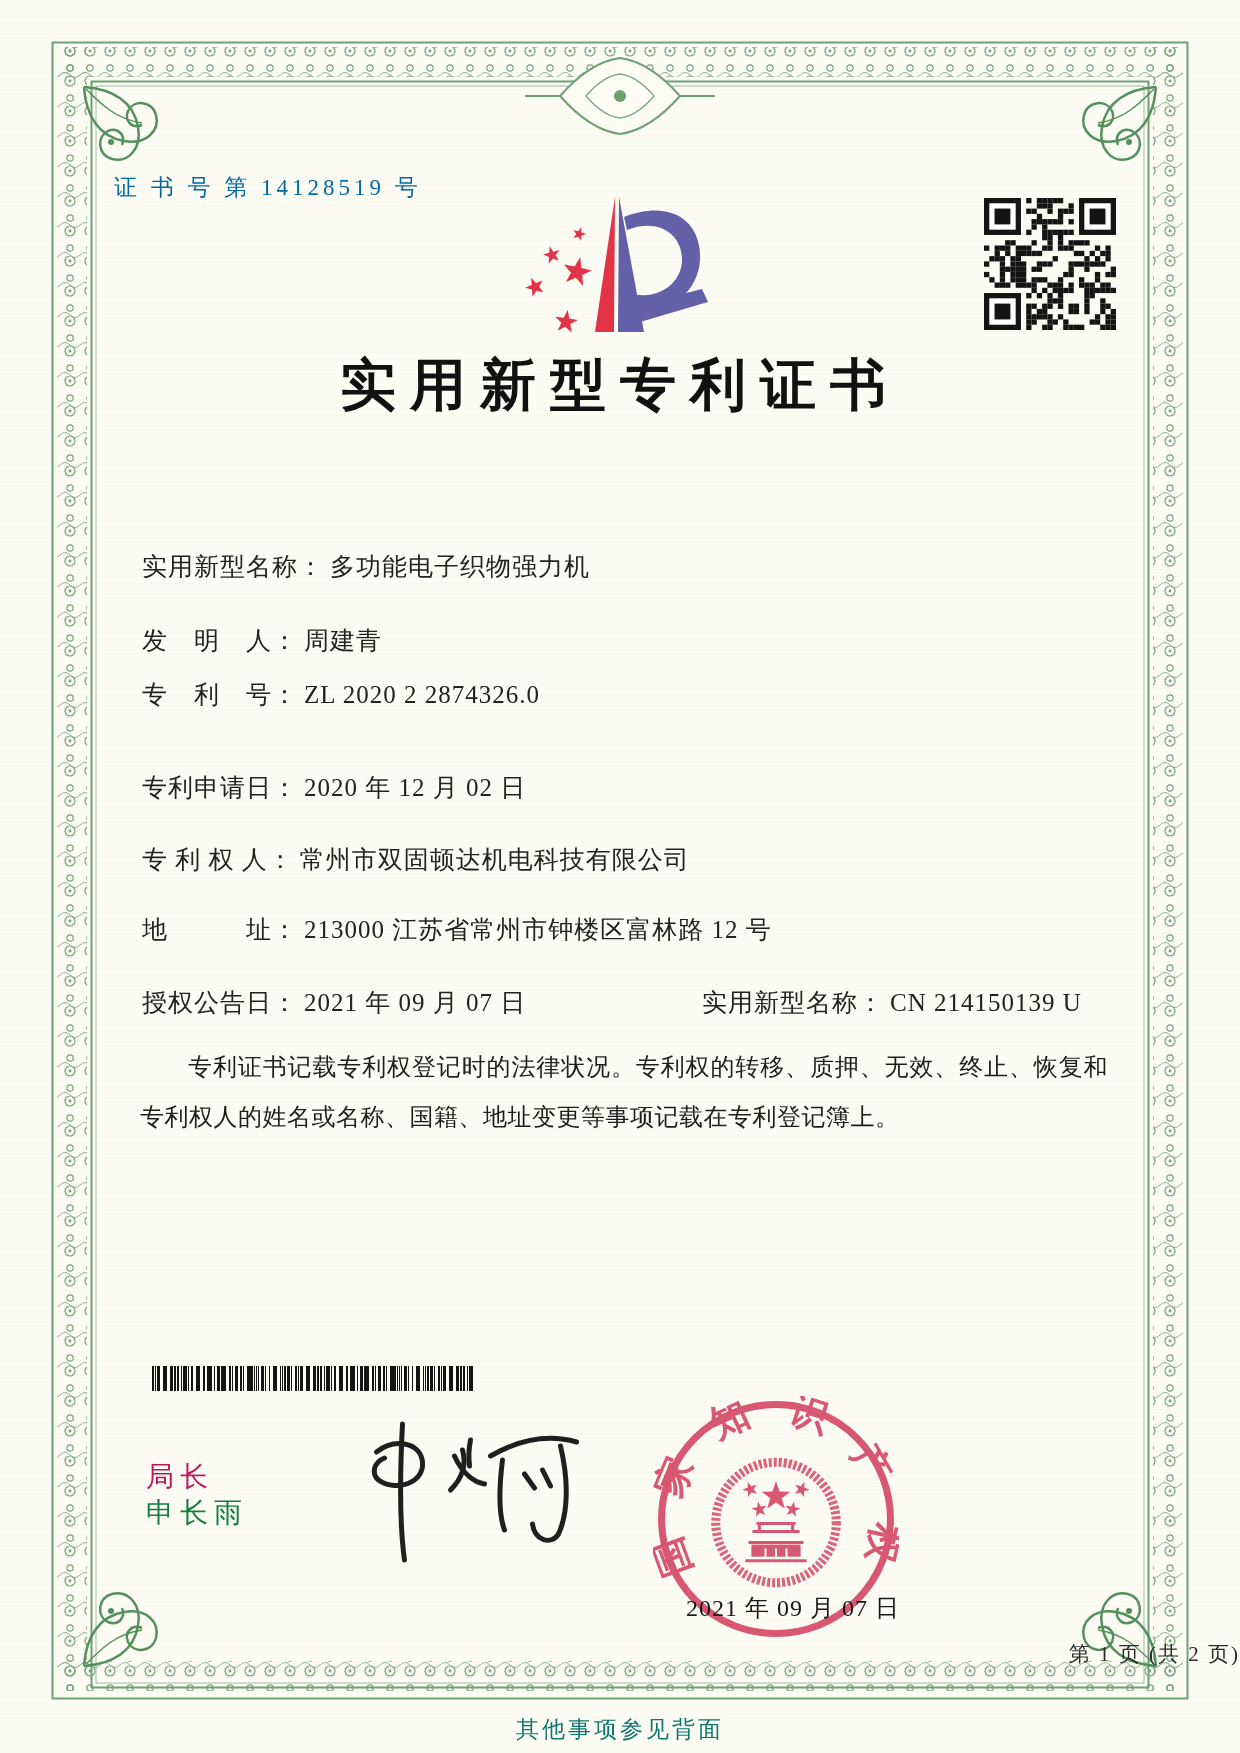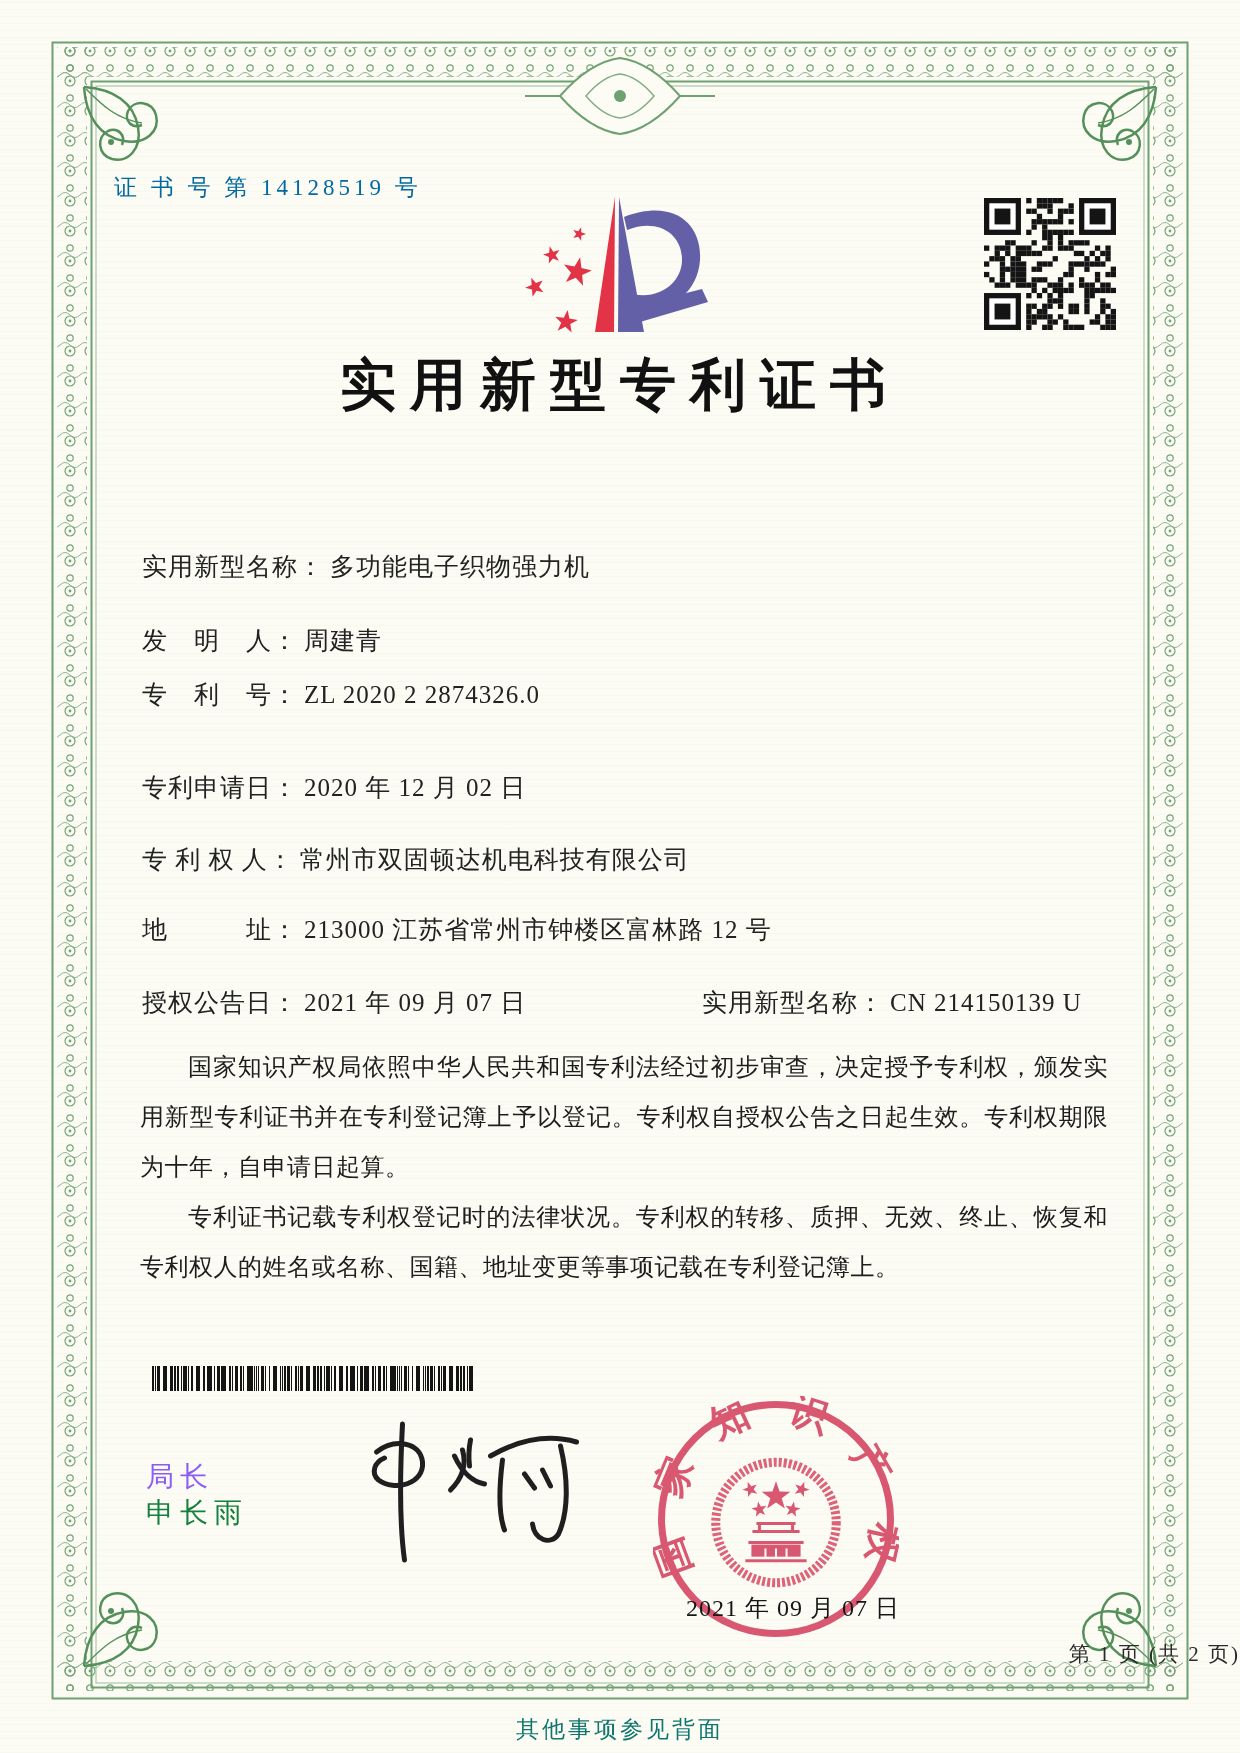--- a/index.html
+++ b/index.html
@@ -28,21 +28,21 @@
     position:absolute;left:140px;top:1042px;width:968px;
     font-size:24px;line-height:50px;text-align:justify;letter-spacing:0.5px;color:#1d1d1d;
   }
   .paras p{margin:0;text-indent:2em;}
   .barcode{
     position:absolute;left:152px;top:1366px;width:322px;height:25px;
     background:
       repeating-linear-gradient(90deg,#141414 0 2px,transparent 2px 3px,#141414 3px 4px,transparent 4px 7px,#141414 7px 8px,transparent 8px 11px),
       repeating-linear-gradient(90deg,#141414 0 1px,transparent 1px 5px,#141414 5px 8px,transparent 8px 13px);
   }
-  .signer-title{position:absolute;left:146px;top:1458px;font-size:28px;letter-spacing:6px;font-family:"Liberation Sans","DejaVu Sans",sans-serif;color:#8b5cf6;}
+  .signer-title{position:absolute;left:146px;top:1458px;font-size:28px;letter-spacing:6px;font-family:"Liberation Sans","DejaVu Sans",sans-serif;color:#be185d;}
   .signer-name{position:absolute;left:146px;top:1494px;font-size:28px;letter-spacing:6px;font-family:"Liberation Sans","DejaVu Sans",sans-serif;color:#15803d;}
   .signature{position:absolute;left:348px;top:1412px;width:245px;height:160px;}
   .seal{position:absolute;left:653px;top:1396px;width:246px;height:246px;opacity:0.95;}
   .seal-date{position:absolute;left:686px;top:1592px;font-size:24px;letter-spacing:1px;color:#161616;}
   .page-num{position:absolute;left:0;right:0;top:1640px;text-align:right;font-size:21px;letter-spacing:2px;color:#2a2a2a;}
   .back-note{position:absolute;left:0;right:0;top:1714px;text-align:center;font-size:23px;letter-spacing:3px;color:#0f766e;}
 </style>
 </head>
 <body>
 
@@ -349,21 +349,20 @@
     <span class="flabel">地　　　址：</span><span class="fvalue">213000 江苏省常州市钟楼区富林路 12 号</span>
   </div>
   <div class="frow" style="top:986px;width:966px">
     <span class="flabel">授权公告日：</span><span class="fvalue">2021 年 09 月 07 日</span>
     <span class="grant2">
       <span class="flabel">实用新型名称：</span><span class="fvalue">CN 214150139 U</span>
     </span>
   </div>
 
   <div class="paras">
-    <p>国家知识产权局依照中华人民共和国专利法经过初步审查，决定授予专利权，颁发实用新型专利证书并在专利登记簿上予以登记。专利权自授权公告之日起生效。专利权期限为十年，自申请日起算。</p>
     <p>专利证书记载专利权登记时的法律状况。专利权的转移、质押、无效、终止、恢复和专利权人的姓名或名称、国籍、地址变更等事项记载在专利登记簿上。</p>
   </div>
 
   <div class="barcode"></div>
 
   <div class="signer-title">局长</div>
   <div class="signer-name">申长雨</div>
 
   <svg class="signature" viewBox="0 0 240 160" xmlns="http://www.w3.org/2000/svg">
     <g fill="none" stroke="#1f1f1f" stroke-width="5" stroke-linecap="round">

